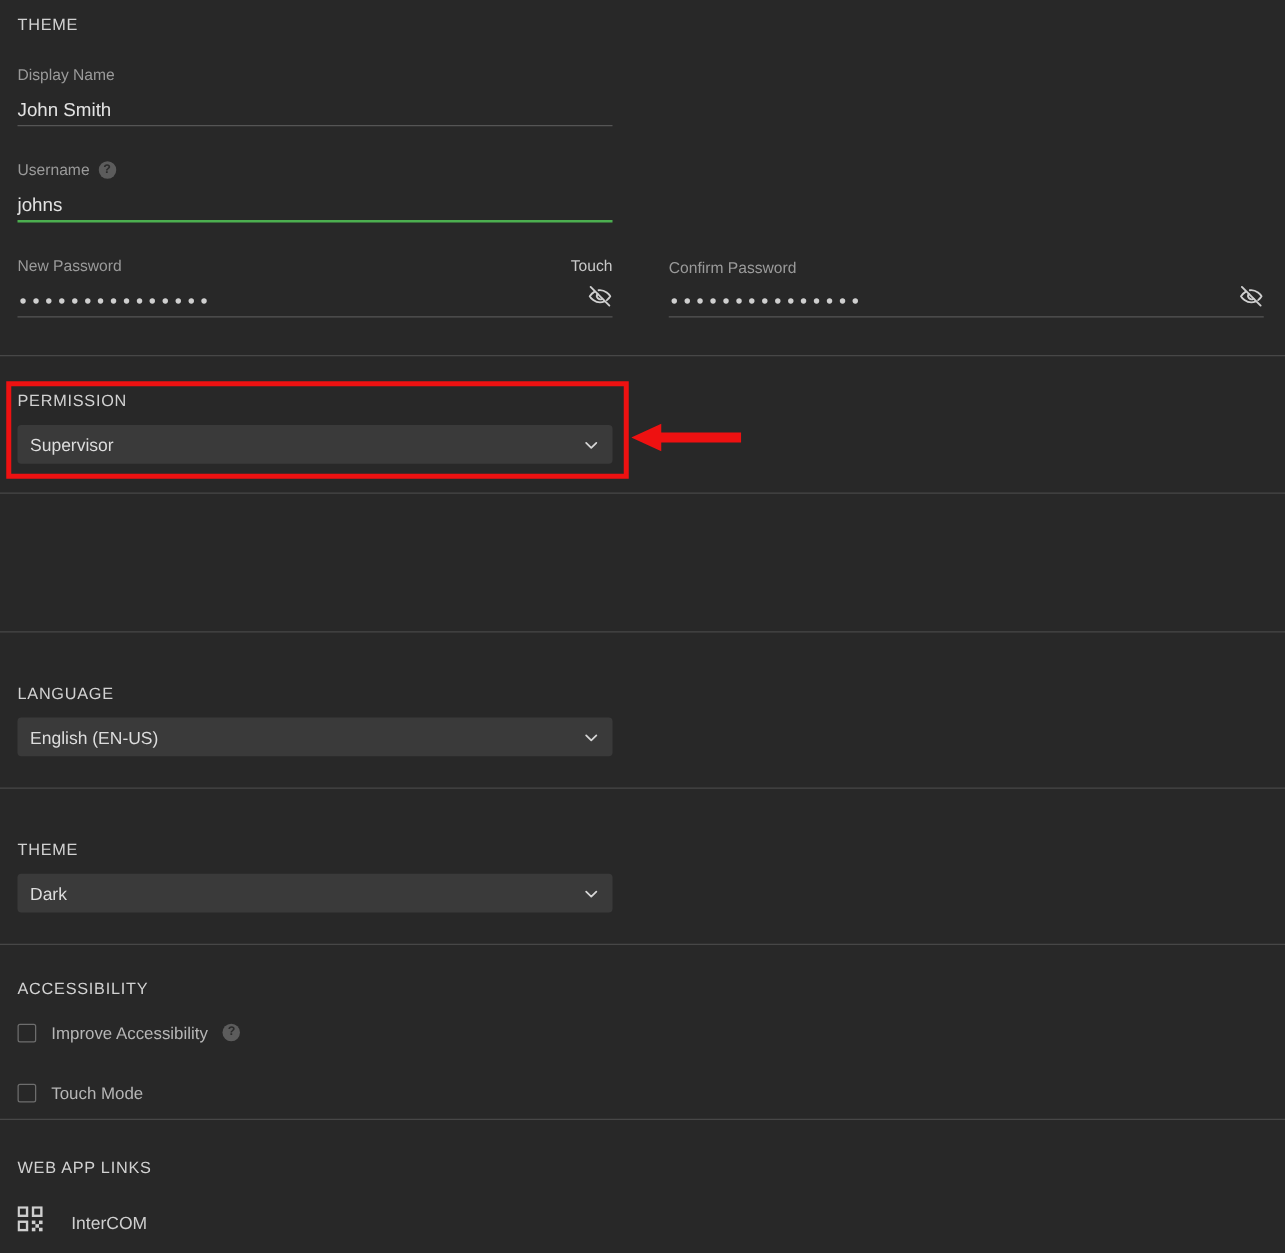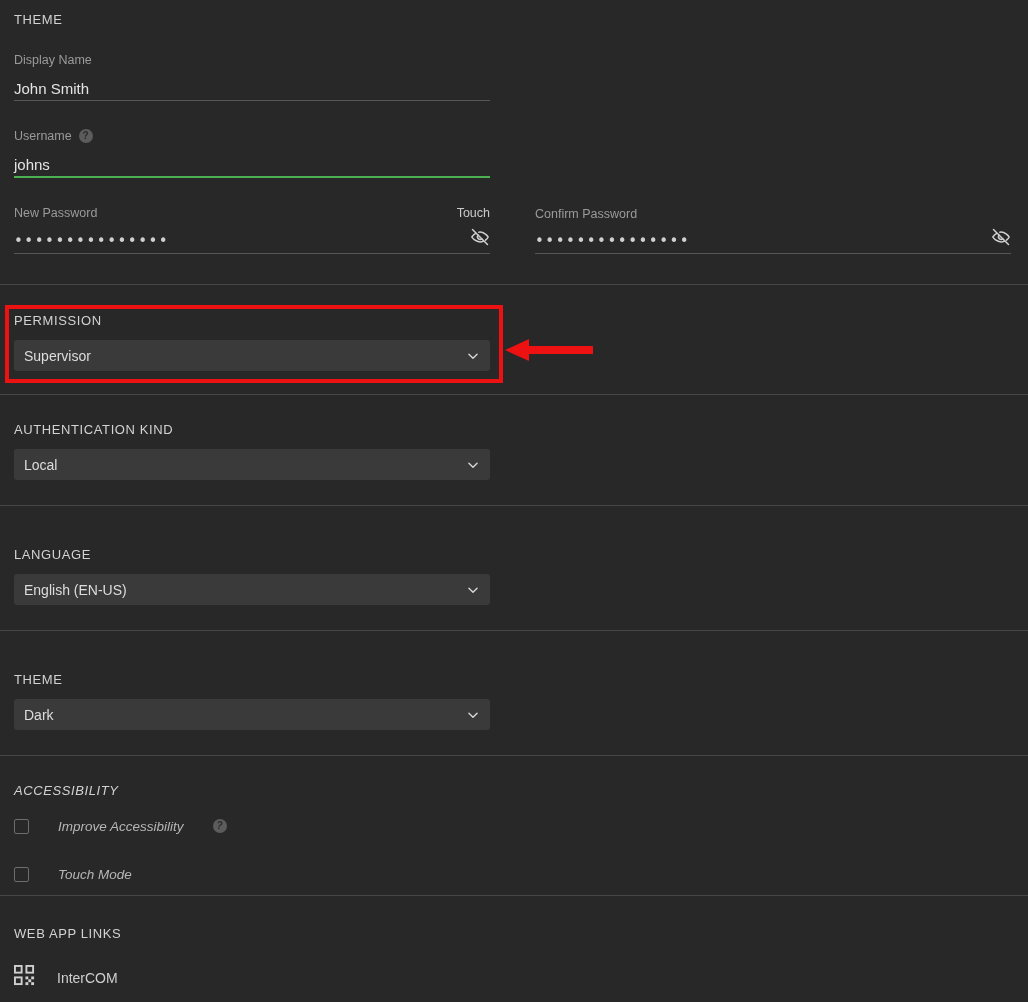--- a/index.html
+++ b/index.html
@@ -131,21 +131,21 @@
     right: 10px;
     top: 50%;
     transform: translateY(-50%);
     width: 14px; height: 14px;
   }
 
   
   .checkrow {
     display: flex;
     align-items: center;
-    gap: 29px;
+    gap: 12px;
     height: 20px;
     cursor: pointer;
   }
   .checkbox {
     width: 15px; height: 15px;
     border: 1.5px solid #6d6d6d;
     border-radius: 2px;
     background: transparent;
     flex: 0 0 auto;
   }
@@ -248,31 +248,20 @@
       <span class="chev">
         <svg viewBox="0 0 24 24" width="14" height="14" fill="none" stroke="#d6d6d6" stroke-width="2.4" stroke-linecap="round" stroke-linejoin="round">
           <polyline points="5,9 12,16 19,9"></polyline>
         </svg>
       </span>
     </div>
   </div>
 
   <div class="divider" style="position:absolute; left:0; top:394px;"></div>
 
-  <div style="position:absolute; left:14px; top:422px;">
-    <div class="section-title">AUTHENTICATION KIND</div>
-    <div class="select" style="margin-top:12px;">
-      <span>Local</span>
-      <span class="chev">
-        <svg viewBox="0 0 24 24" width="14" height="14" fill="none" stroke="#d6d6d6" stroke-width="2.4" stroke-linecap="round" stroke-linejoin="round">
-          <polyline points="5,9 12,16 19,9"></polyline>
-        </svg>
-      </span>
-    </div>
-  </div>
 
   <div class="divider" style="position:absolute; left:0; top:505px;"></div>
 
   <div style="position:absolute; left:14px; top:547px;">
     <div class="section-title">LANGUAGE</div>
     <div class="select" style="margin-top:12px;">
       <span>English (EN-US)</span>
       <span class="chev">
         <svg viewBox="0 0 24 24" width="14" height="14" fill="none" stroke="#d6d6d6" stroke-width="2.4" stroke-linecap="round" stroke-linejoin="round">
           <polyline points="5,9 12,16 19,9"></polyline>
@@ -290,21 +279,21 @@
       <span class="chev">
         <svg viewBox="0 0 24 24" width="14" height="14" fill="none" stroke="#d6d6d6" stroke-width="2.4" stroke-linecap="round" stroke-linejoin="round">
           <polyline points="5,9 12,16 19,9"></polyline>
         </svg>
       </span>
     </div>
   </div>
 
   <div class="divider" style="position:absolute; left:0; top:755px;"></div>
 
-  <div style="position:absolute; left:14px; top:783px;font-style:italic;">
+  <div style="position:absolute; left:14px; top:783px;">
     <div class="section-title">ACCESSIBILITY</div>
 
     <div class="checkrow" style="margin-top:18px;">
       <span class="checkbox"></span>
       <span class="clabel">Improve Accessibility</span>
       <span class="help-icon">?</span>
     </div>
 
     <div class="checkrow" style="margin-top:28px;">
       <span class="checkbox"></span>

